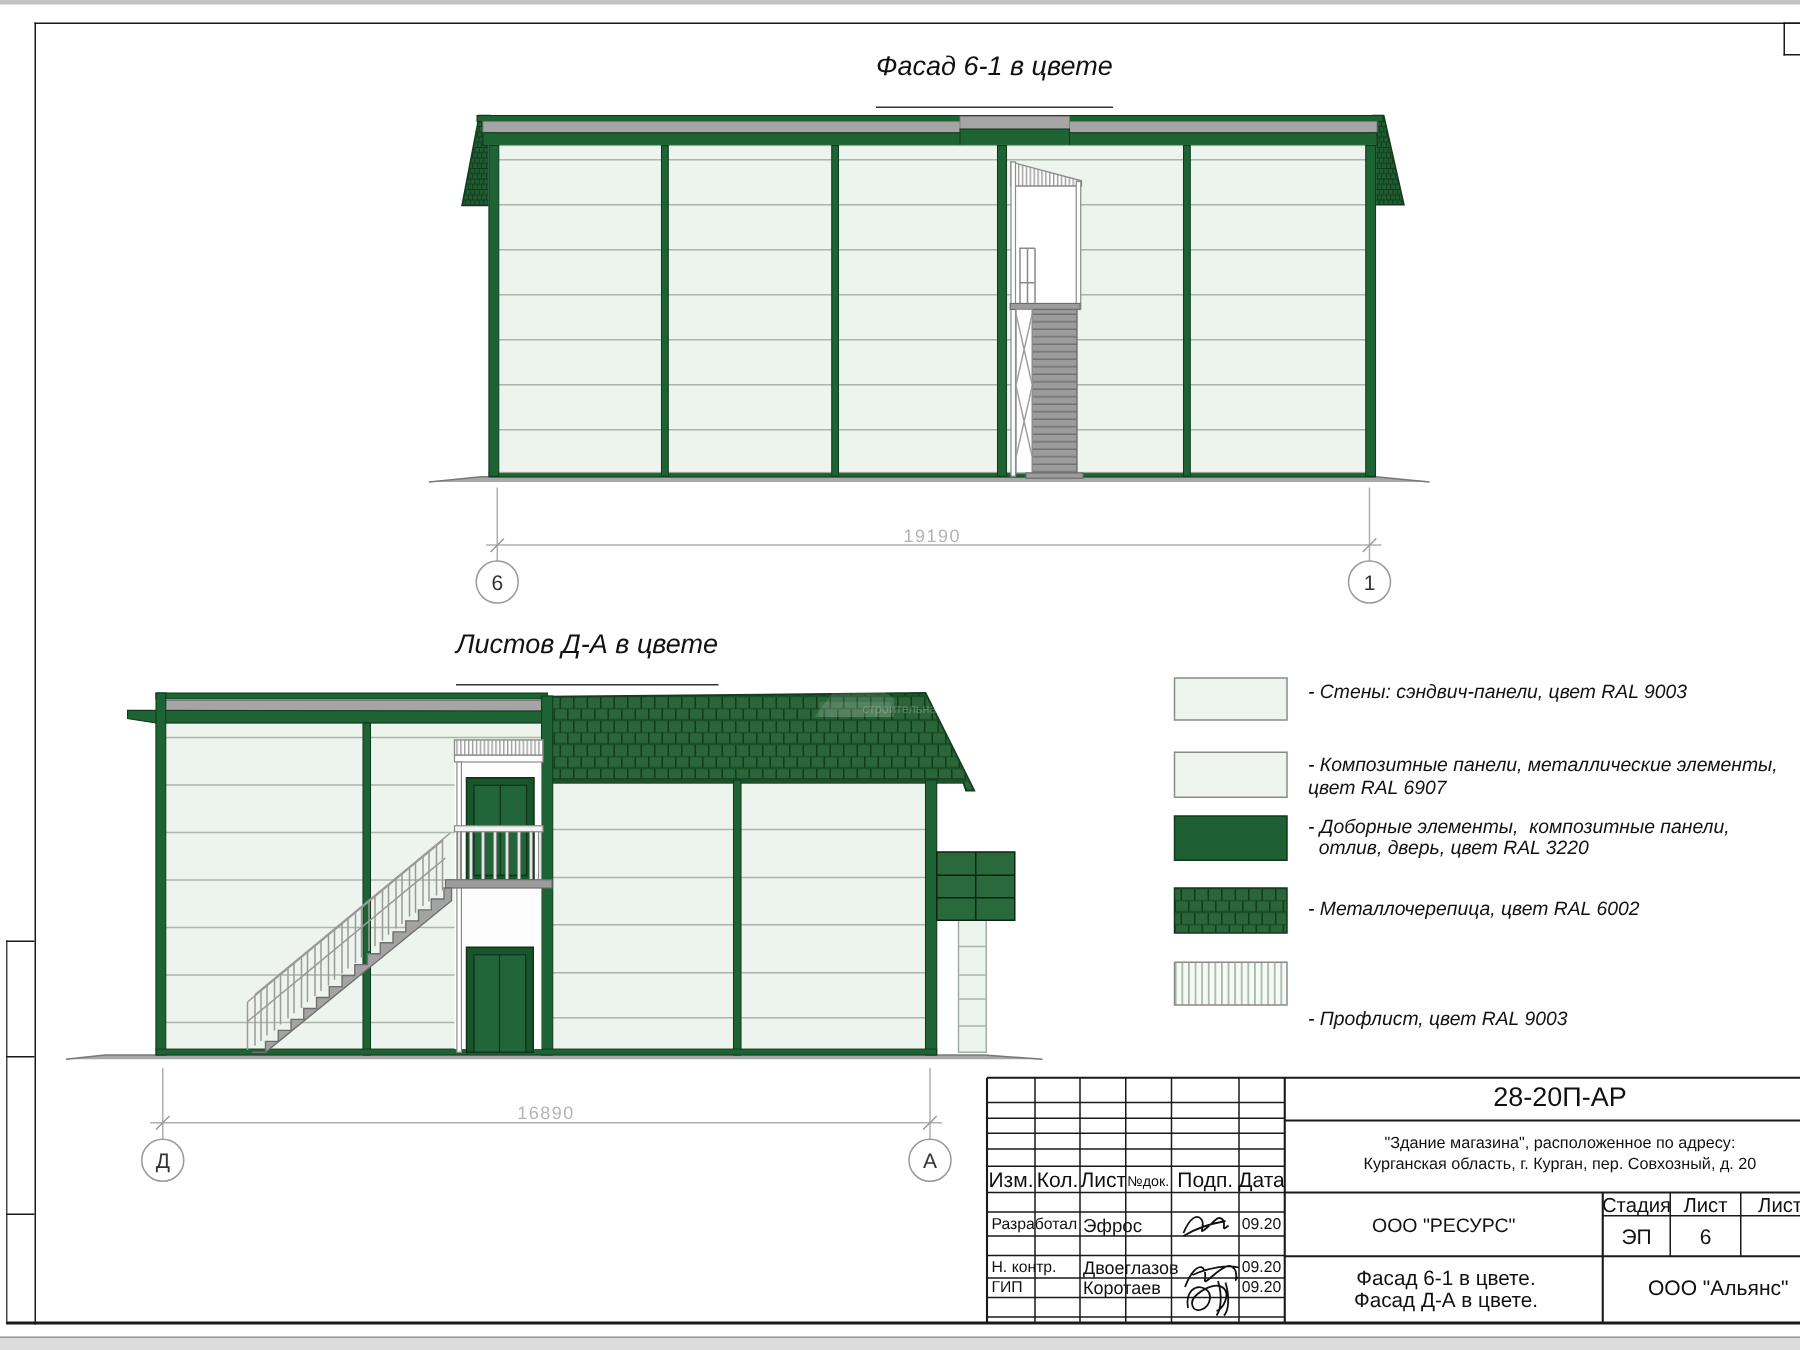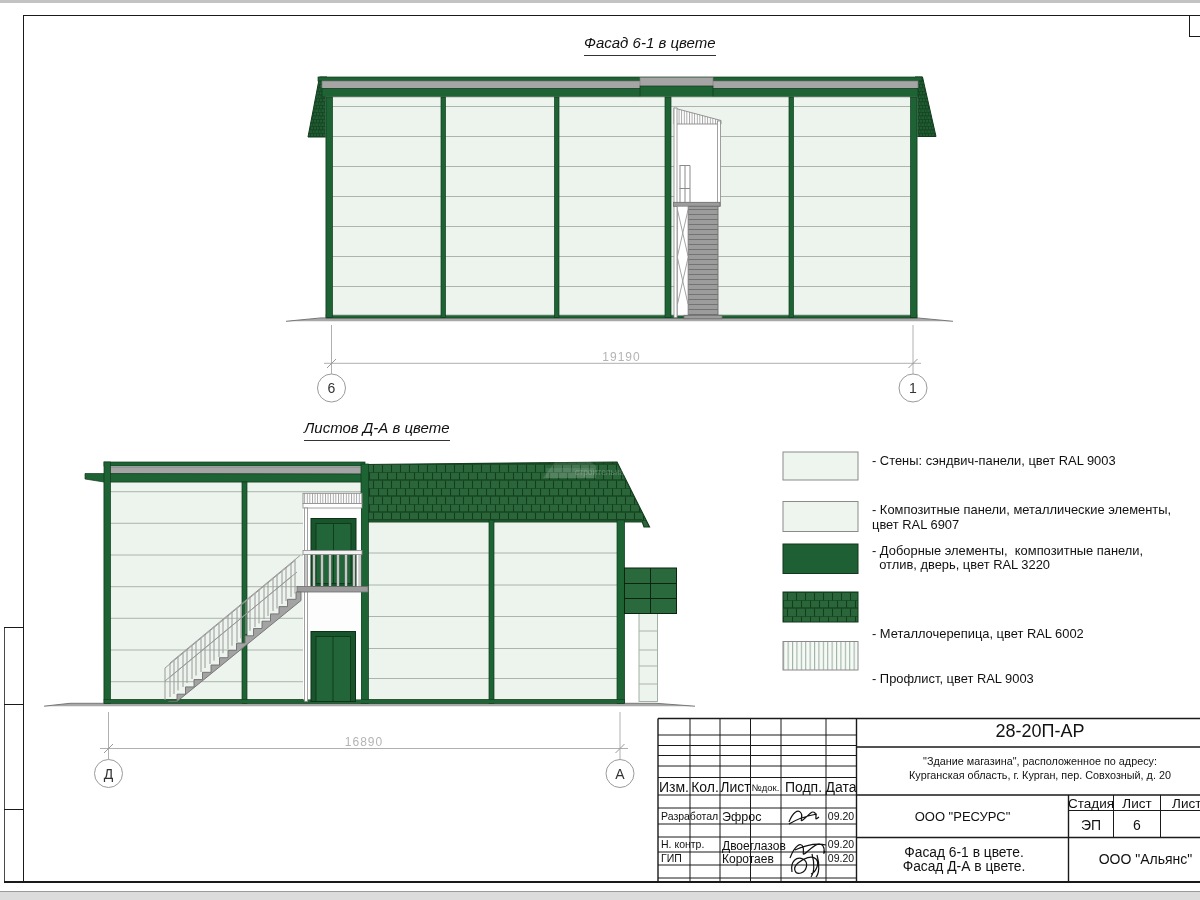--- a/index.html
+++ b/index.html
@@ -1,21 +1,21 @@
 <!DOCTYPE html>
 <html><head>
 <meta charset="utf-8">
 <style>
   html,body{margin:0;padding:0;}
   body{width:1200px;height:900px;position:relative;overflow:hidden;background:#ffffff;
        font-family:"Liberation Sans", sans-serif;}
   .abs{position:absolute;}
-  .ftitle{font-style:italic;font-size:15px;color:#111;border-bottom:1.2px solid #333;
-          padding-bottom:4px;white-space:nowrap;}
-  .leg{font-size:12.9px;color:#111;line-height:14.8px;white-space:pre;}
+  .ftitle{font-style:italic;font-size:18px;color:#111;border-bottom:1.2px solid #333;
+          padding-bottom:16px;white-space:nowrap;}
+  .leg{font-size:12.9px;color:#111;line-height:14.8px;white-space:pre;font-style:italic;}
 </style>
 </head>
 <body>
 
 <div class="abs" style="left:0;top:0;width:1200px;height:2.5px;background:#c3c3c3;"></div>
 <div class="abs" style="left:0;top:891px;width:1200px;height:9px;background:#dcdcdc;border-top:1px solid #9a9a9a;"></div>
 <div class="abs" style="left:4px;top:627px;width:1px;height:255px;background:#4a4a4a;"></div>
 <div class="abs" style="left:23px;top:15px;width:1177px;height:866.5px;border-left:1.6px solid #1a1a1a;border-top:1.6px solid #1a1a1a;"></div>
 <div class="abs" style="left:4px;top:880.5px;width:1196px;height:2px;background:#1a1a1a;"></div>
 <div class="abs" style="left:1189px;top:15px;width:11px;height:20px;border:1px solid #1a1a1a;border-right:none;"></div>
@@ -24,21 +24,21 @@
 <div class="abs" style="left:4px;top:809px;width:19px;height:1px;background:#1a1a1a;"></div>
 
 <div class="abs ftitle" style="left:584px;top:33.5px;">Фасад 6-1 в цвете</div>
 <div class="abs ftitle" style="left:304px;top:418.5px;">Листов Д-А в цвете</div>
 
 <div class="abs leg" style="left:872px;top:454px;">- Стены: сэндвич-панели, цвет RAL 9003</div>
 <div class="abs leg" style="left:872px;top:503px;">- Композитные панели, металлические элементы,
 цвет RAL 6907</div>
 <div class="abs leg" style="left:872px;top:543.5px;">- Доборные элементы,  композитные панели,
   отлив, дверь, цвет RAL 3220</div>
-<div class="abs leg" style="left:872px;top:598.5px;margin-top:28px;">- Металлочерепица, цвет RAL 6002</div>
+<div class="abs leg" style="left:872px;top:598.5px;">- Металлочерепица, цвет RAL 6002</div>
 <div class="abs leg" style="left:872px;top:672px;">- Профлист, цвет RAL 9003</div>
 
 <svg class="abs" style="left:0;top:0;" width="1200" height="900" viewBox="0 0 1200 900">
 <defs>
   <pattern id="shingle" width="18" height="16" patternUnits="userSpaceOnUse">
     <rect width="18" height="16" fill="#2b663b"></rect>
     <path d="M0,0.5 H18 M0,8.5 H18 M0,15.5 H18" stroke="#17481f" stroke-width="0.8"></path>
     <path d="M4.5,0.5 V8.5 M13.5,0.5 V8.5" stroke="#123f1b" stroke-width="1.1"></path>
     <path d="M0.5,8.5 V16 M9.5,8.5 V16" stroke="#123f1b" stroke-width="1.1"></path>
   </pattern>

